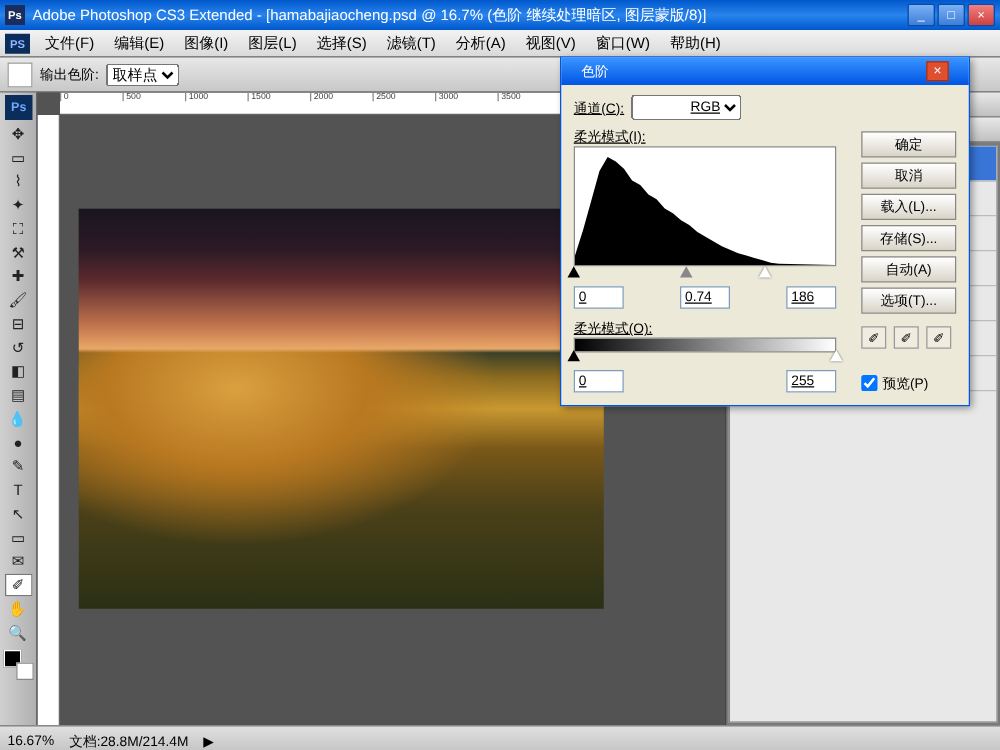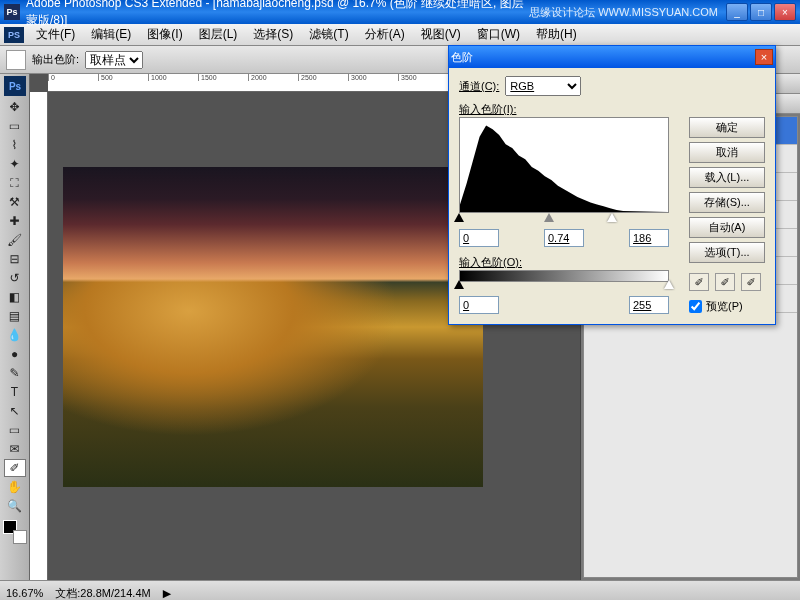--- a/index.html
+++ b/index.html
@@ -47,21 +47,21 @@
 .eye { width: 14px; height: 14px; border: 1px solid #999; background: #fff; font-size: 9px; text-align: center; line-height: 12px; color: #333; }
 .adj-icon { width: 16px; height: 16px; border-radius: 50%; background: linear-gradient(90deg,#000 50%,#fff 50%); border: 1px solid #666; }
 .mask-thumb { width: 26px; height: 20px; background: linear-gradient(to bottom,#000 40%,#fff 60%); border: 1px solid #666; }
 .mask-thumb.m2 { background: linear-gradient(to bottom,#fff 30%,#000 70%); }
 .mask-thumb.m3 { background: #000; }
 .img-thumb { width: 26px; height: 20px; background: linear-gradient(to bottom,#8a5830 40%,#c09040 100%); border: 1px solid #666; }
 .layer-name { flex: 1; overflow: hidden; white-space: nowrap; text-overflow: ellipsis; }
 
 
 .dialog { position: absolute; left: 448px; top: 45px; width: 328px; background: #ece9d8; border: 1px solid #0054e3; box-shadow: 2px 2px 6px rgba(0,0,0,0.4); font-size: 11px; }
-.dlg-title { height: 22px; background: linear-gradient(to bottom,#3a95ff,#0054e3); color: #fff; display: flex; align-items: center; padding: 0 2px; }
+.dlg-title { height: 22px; background: linear-gradient(to bottom,#3a95ff,#0054e3); color: #fff; display: flex; align-items: center; padding: 0 16px; }
 .dlg-title .t { flex: 1; }
 .dlg-close { width: 18px; height: 16px; background: #e05030; border: 1px solid #a03010; color: #fff; font-size: 11px; text-align: center; line-height: 14px; cursor: pointer; }
 .dlg-body { padding: 8px 10px 10px; display: flex; gap: 10px; }
 .dlg-left { flex: 1; text-decoration: underline; }
 .dlg-right { width: 76px; display: flex; flex-direction: column; gap: 4px; justify-content: flex-end; }
 .btn { height: 21px; background: linear-gradient(to bottom,#fff,#d8d4c8); border: 1px solid #888; font-size: 11px; cursor: pointer; }
 .row { display: flex; align-items: center; gap: 6px; margin-bottom: 6px; }
 .histogram { width: 210px; height: 96px; background: #fff; border: 1px solid #888; position: relative; overflow: hidden; margin-bottom: 2px; }
 .histogram svg { width: 100%; height: 100%; }
 .slider-track { width: 210px; height: 10px; position: relative; margin-bottom: 4px; }
@@ -71,30 +71,29 @@
 .tri.white { border-bottom: 9px solid #fff; left: 148px; filter: drop-shadow(0 0 1px #666); }
 .inputs3 { display: flex; justify-content: space-between; width: 210px; margin-bottom: 8px; }
 .inputs3 input, .inputs2 input { width: 40px; height: 18px; font-size: 11px; text-align: left; padding: 0 3px; border: 1px solid #7f9db9; }
 .gradient-bar { width: 210px; height: 12px; background: linear-gradient(to right,#000,#fff); border: 1px solid #888; }
 .slider-track2 { width: 210px; height: 10px; position: relative; margin-bottom: 4px; }
 .tri2b { position: absolute; top: -2px; left: -5px; border-left: 5px solid transparent; border-right: 5px solid transparent; border-bottom: 9px solid #000; }
 .tri2w { position: absolute; top: -2px; right: -5px; border-left: 5px solid transparent; border-right: 5px solid transparent; border-bottom: 9px solid #fff; filter: drop-shadow(0 0 1px #666); }
 .inputs2 { display: flex; justify-content: space-between; width: 210px; }
 .droppers { display: flex; gap: 6px; margin-top: 6px; }
 .dropper { width: 20px; height: 18px; border: 1px solid #999; background: #f0ede0; display: flex; align-items: center; justify-content: center; cursor: pointer; }
-.preview-chk { display: flex; align-items: center; gap: 4px; margin-top: 4px; font-size: 11px; }
-select.channel { width: 76px; height: 20px; font-size: 11px; }
+.preview-chk { display: flex; align-items: center; gap: 4px; margin-top: 16px; font-size: 11px; }
+select.channel { width: 88px; height: 20px; font-size: 11px; text-align: right; }
 </style>
 </head>
 <body>
 
 <div class="titlebar">
   <div class="ps-icon">Ps</div>
   <span class="title"><span>Adobe Photoshop CS3 Extended</span> - <span>[hamabajiaocheng.psd @ 16.7% (色阶 继续处理暗区, 图层蒙版/8)]</span></span>
-  <span class="watermark">思缘设计论坛 WWW.MISSYUAN.COM</span>
   <div class="win-btns">
     <div class="win-btn">_</div>
     <div class="win-btn">□</div>
     <div class="win-btn close">×</div>
   </div>
 </div>
 
 <div class="menubar">
   <div class="ps-logo">PS</div>
   <span class="menu">文件(F)</span>
@@ -216,37 +215,37 @@
   <div class="dlg-title">
     <span class="t">色阶</span>
     <div class="dlg-close">×</div>
   </div>
   <div class="dlg-body">
     <div class="dlg-left">
       <div class="row">
         <span>通道(C):</span>
         <select class="channel"><option>RGB</option></select>
       </div>
-      <div>输入色阶(I):</div>
+      <div>柔光模式(I):</div>
       <div class="histogram">
         <svg viewBox="0 0 255 100" preserveAspectRatio="none">
           <polygon fill="#000" points="0,100 0,92 8,70 16,45 24,20 32,8 40,12 48,18 56,28 64,32 72,40 80,44 88,52 96,56 104,62 112,66 120,72 128,76 136,80 144,84 152,87 160,90 168,92 176,94 184,96 192,98 200,99 255,100"></polygon>
         </svg>
       </div>
       <div class="slider-track">
         <div class="tri black"></div>
         <div class="tri gray"></div>
         <div class="tri white"></div>
       </div>
       <div class="inputs3">
         <input value="0" style="">
         <input value="0.74" style="">
         <input value="186" style="">
       </div>
-      <div>输入色阶(O):</div>
+      <div>柔光模式(O):</div>
       <div class="gradient-bar"></div>
       <div class="slider-track2">
         <div class="tri2b"></div>
         <div class="tri2w"></div>
       </div>
       <div class="inputs2">
         <input value="0" style="">
         <input value="255" style="">
       </div>
     </div>

